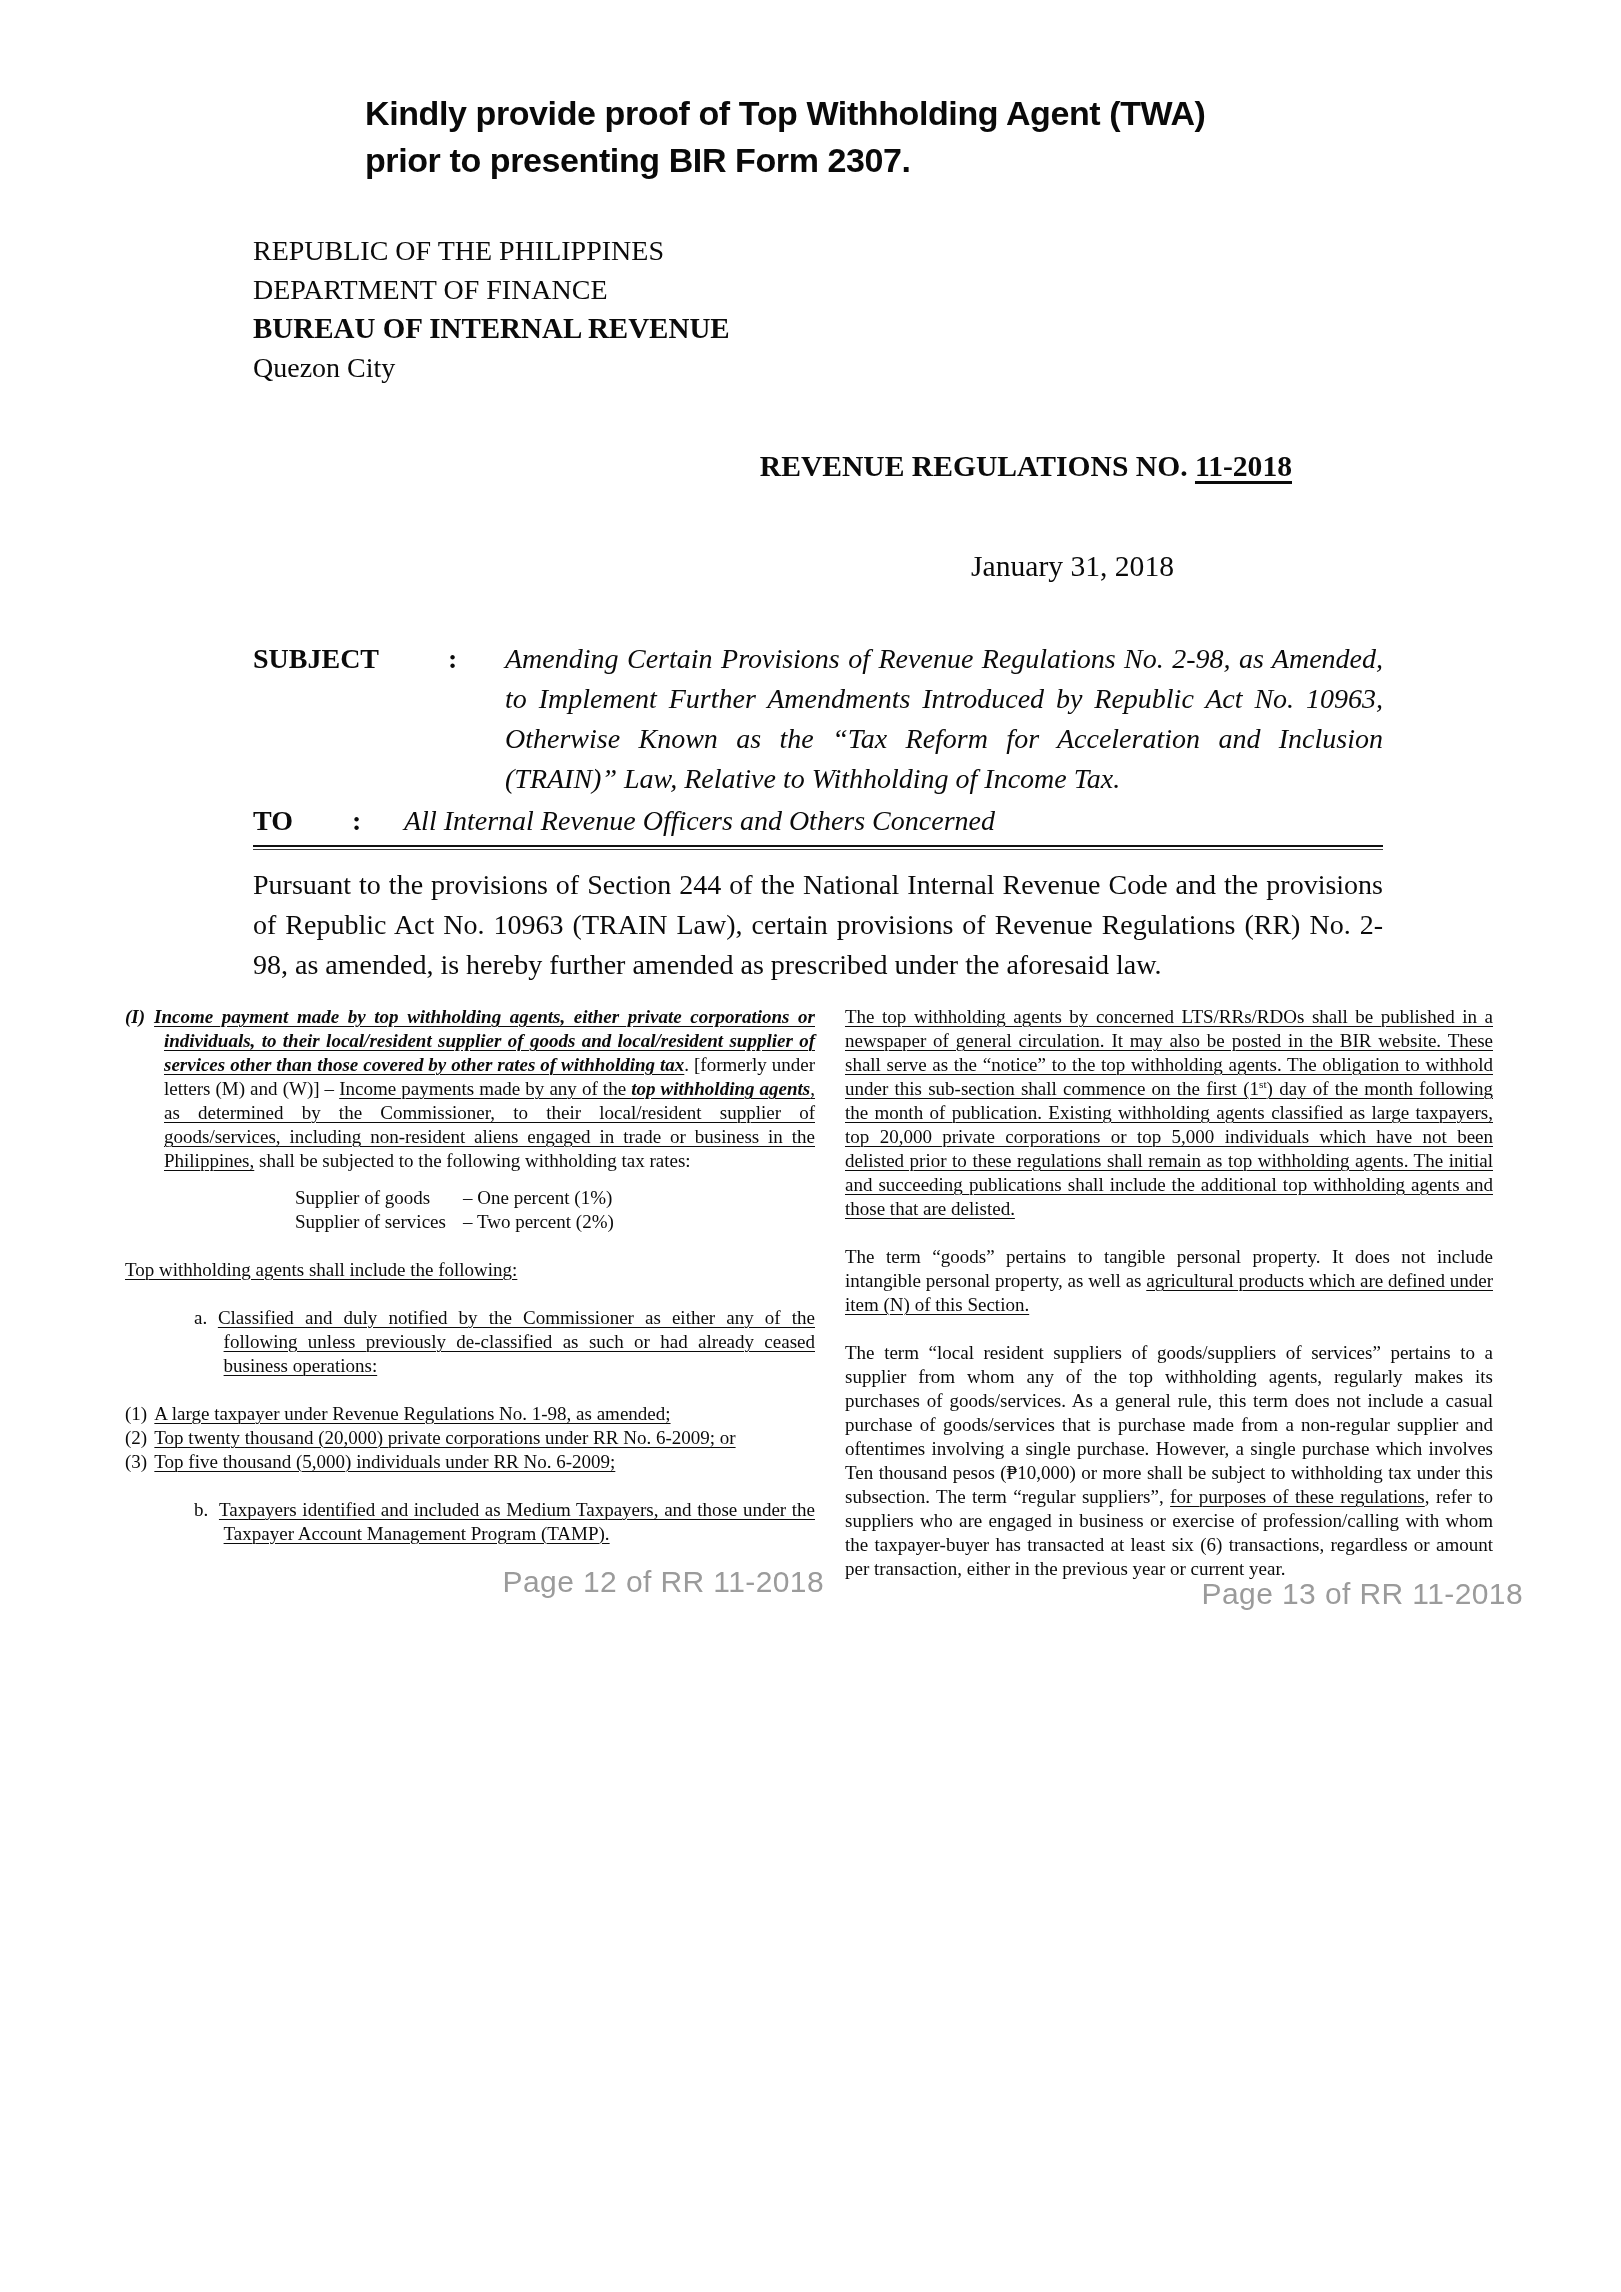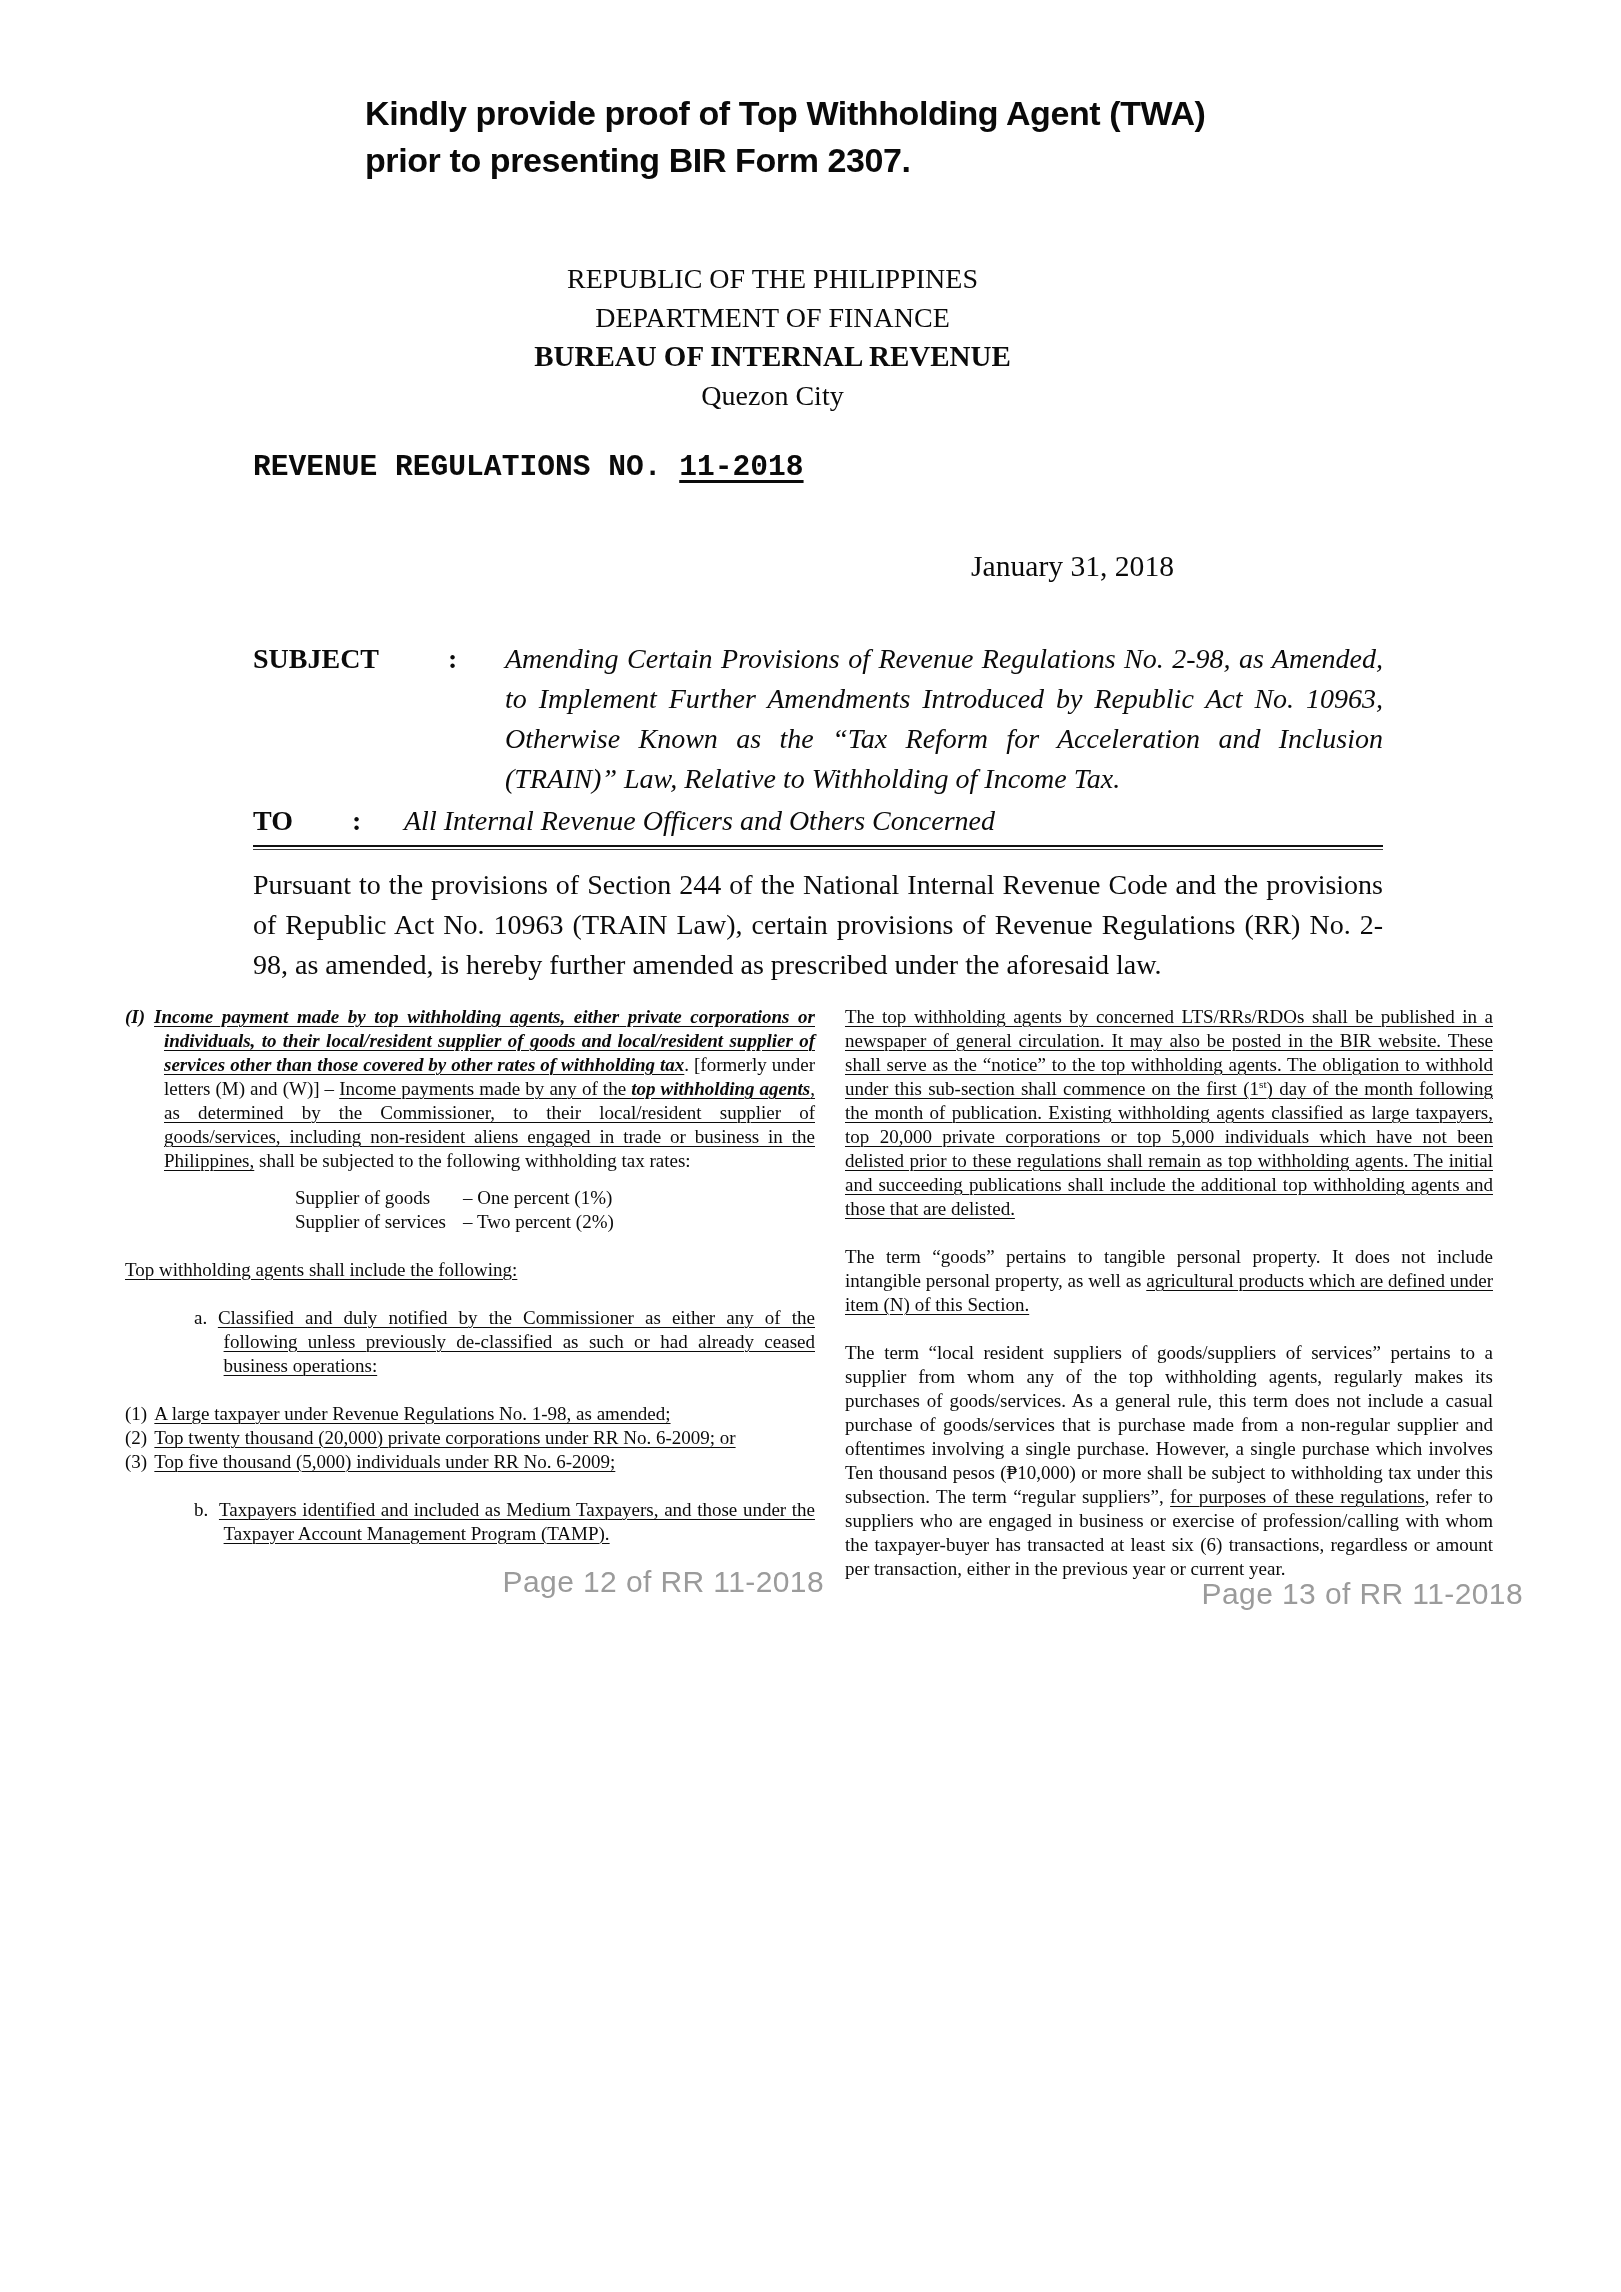--- a/index.html
+++ b/index.html
@@ -14,27 +14,27 @@
   
   .banner{
     position:absolute;left:365px;top:90px;
     font-family:"Liberation Sans", sans-serif;
     font-weight:700;font-size:34px;line-height:47px;
     letter-spacing:-0.4px;color:#0a0a0a;
   }
   
   .letterhead{
     position:absolute;left:253px;top:231px;width:1039px;
-    text-align:center;font-size:28px;line-height:39px;margin-top:28px;
+    text-align:left;font-size:28px;line-height:39px;
   }
   .lh-bold{font-weight:bold;font-size:29px;}
   
   .rr-title{
     position:absolute;left:253px;top:450px;width:1039px;
-    text-align:left;font-weight:bold;font-size:29.6px;font-family:Liberation Mono, monospace;
+    text-align:right;font-weight:bold;font-size:29.6px;
   }
   .rr-title .num{
     text-decoration:underline;
     text-decoration-thickness:2.7px;text-underline-offset:5.4px;
   }
   .date-line{position:absolute;left:971px;top:550px;font-size:29.6px;}
   
   .addr-row{
     position:absolute;left:253px;width:1130px;
     display:flex;align-items:flex-start;

